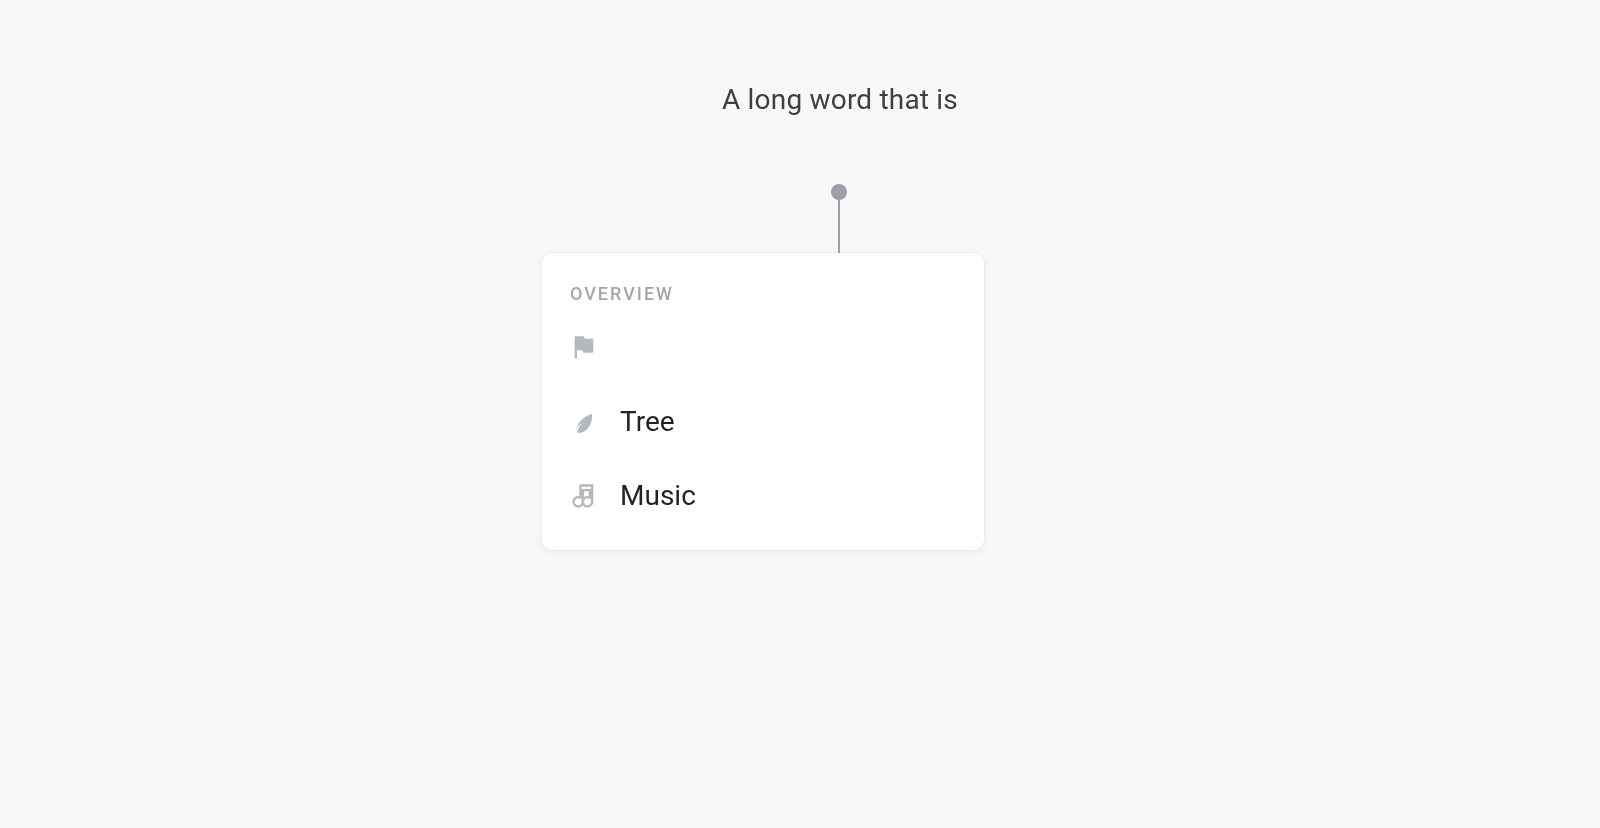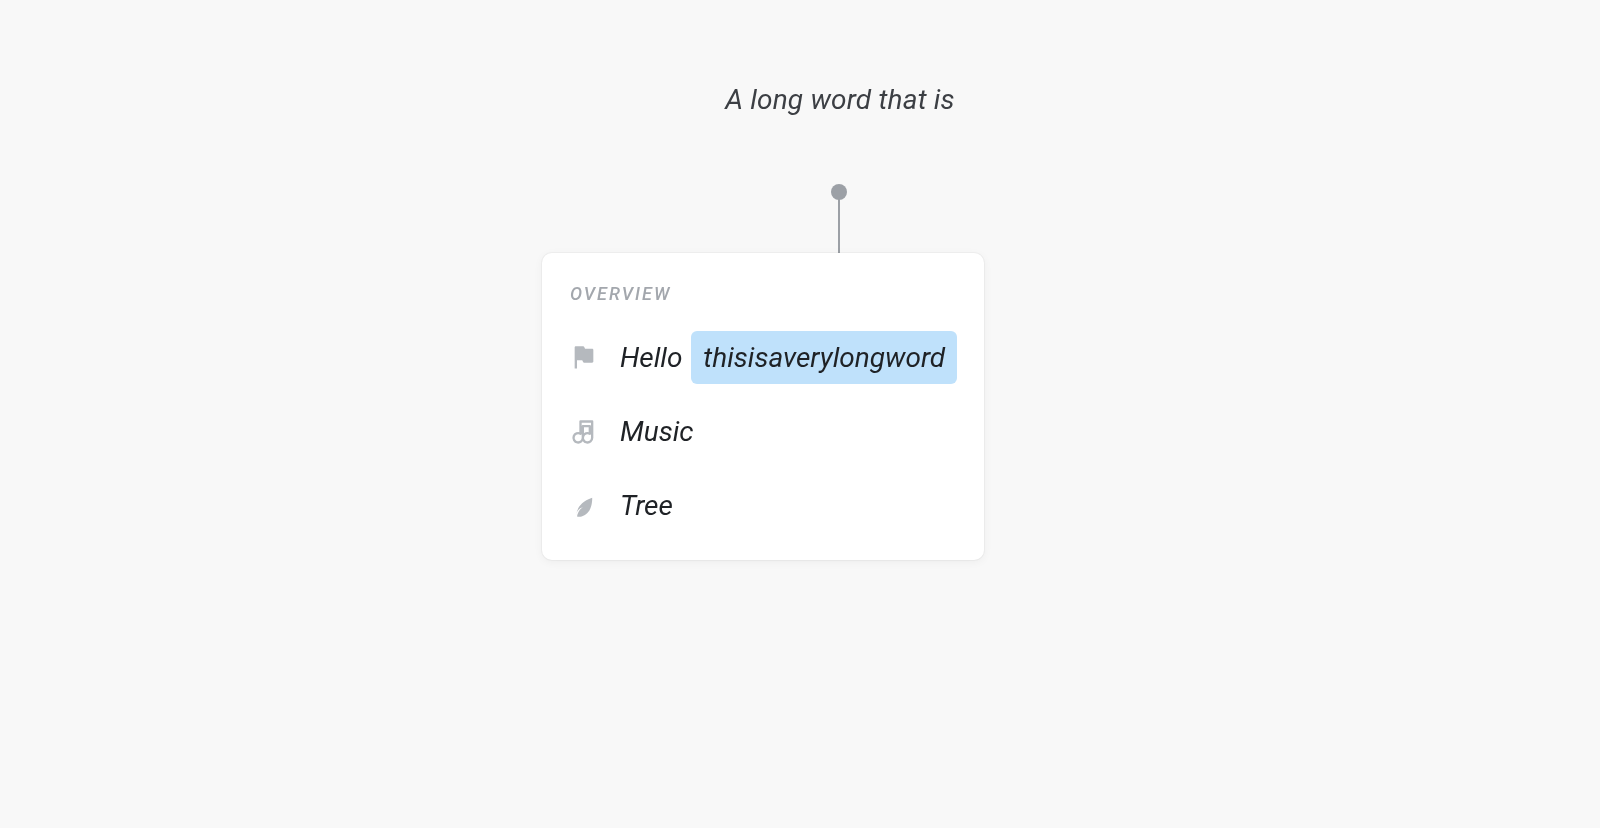--- a/index.html
+++ b/index.html
@@ -9,21 +9,20 @@
     width: 1600px;
     height: 828px;
     background: #f8f8f8;
     font-family: -apple-system, BlinkMacSystemFont, "Segoe UI", Roboto, "Helvetica Neue", Arial, sans-serif;
     color: #2c2f33;
   }
   .canvas {
     position: relative;
     width: 1600px;
     height: 636px;
-    font-style: italic;
   }
   .annotation {
     position: absolute;
     top: 78px;
     left: 640px;
     width: 400px;
     text-align: center;
     font-size: 28px;
     line-height: 1.55;
     color: #3c3f44;
@@ -56,21 +55,21 @@
     background: #ffffff;
     border-radius: 10px;
     box-shadow: 0 2px 10px rgba(0,0,0,0.05), 0 0 0 1px rgba(0,0,0,0.03);
     padding: 30px 28px 26px 28px;
   }
   .section-label {
     font-size: 18px;
     letter-spacing: 2px;
     color: #a3a7ad;
     font-weight: 500;
-    margin-bottom: 26px;
+    margin-bottom: 16px;
   }
   .item {
     display: flex;
     align-items: center;
     gap: 22px;
     height: 56px;
     margin-bottom: 18px;
   }
   .item:last-child { margin-bottom: 0; }
   .icon {
@@ -109,39 +108,36 @@
 
   <div class="card">
     <div class="section-label">OVERVIEW</div>
 
     <div class="item">
       <span class="icon">
         <svg viewBox="0 0 24 24">
             <path d="M4 3v18h2v-7h4.5l.7 1.4c.17.34.52.6.9.6H19c.55 0 1-.45 1-1V5c0-.55-.45-1-1-1h-6.1l-.7-1.4A1 1 0 0 0 11.3 2H5c-.55 0-1 .45-1 1z"></path>
           </svg>
       </span>
-      <span class="label">
-        <span>Hello </span><span class="highlight">thisisaverylongword</span>
-      </span>
     </div>
 
 
+
+    <div class="item">
+      <span class="icon">
+        <svg viewBox="0 0 24 24">
+            <path d="M5 21c.5-4 2-12 14-16 0 0 1 13-9 16-1.5.45-3 .3-4 0 .5-3 2-6 5-8-4 1-6 5-6 8z"></path>
+          </svg>
+      </span>
+      <span class="label">Tree</span>
+    </div>
 
     <div class="item">
       <span class="icon">
         <svg viewBox="0 0 24 24">
             <path d="M9 3v10.55A4 4 0 1 0 11 17V7h6v6.55A4 4 0 1 0 19 17V3H9z" fill="none" stroke="currentColor" stroke-width="2" stroke-linejoin="round"></path>
           </svg>
       </span>
       <span class="label">Music</span>
     </div>
 
-    <div class="item">
-      <span class="icon">
-        <svg viewBox="0 0 24 24">
-            <path d="M5 21c.5-4 2-12 14-16 0 0 1 13-9 16-1.5.45-3 .3-4 0 .5-3 2-6 5-8-4 1-6 5-6 8z"></path>
-          </svg>
-      </span>
-      <span class="label">Tree</span>
-    </div>
-
   </div>
 </div>
 
 </body></html>

